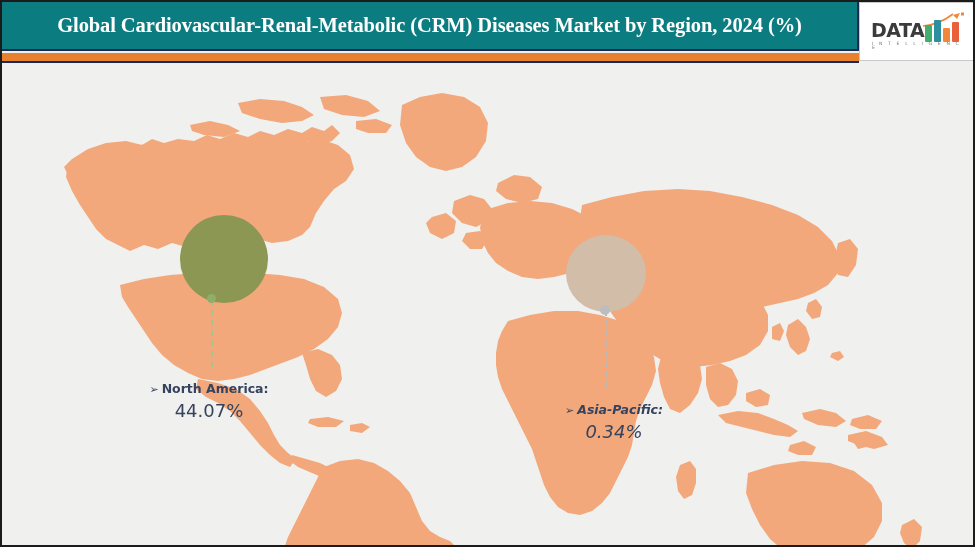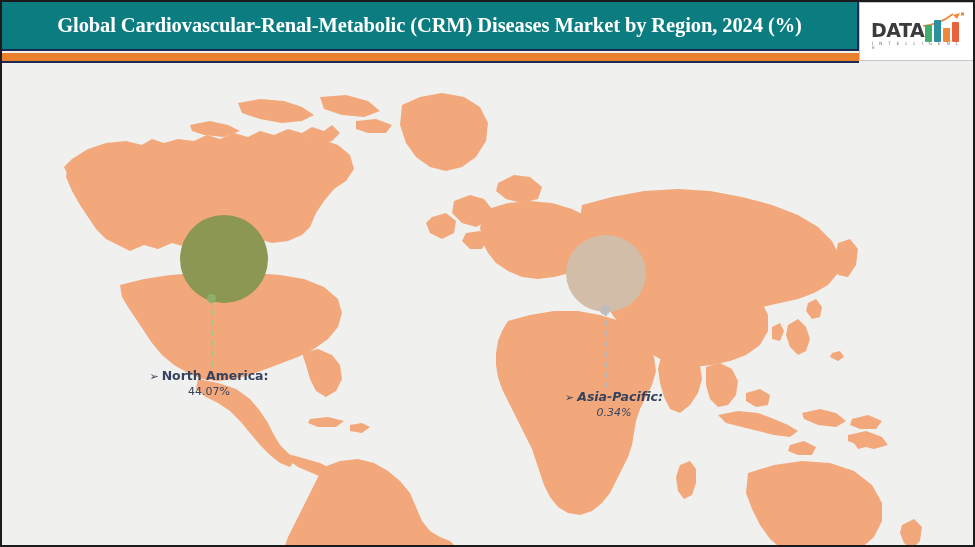--- a/index.html
+++ b/index.html
@@ -122,31 +122,32 @@
 
   
   .callout{position:absolute;z-index:6;text-align:center;}
   .callout-title{
     font-family:"DejaVu Sans",sans-serif;
     font-weight:bold;
     font-size:12.5px;
     color:#36435e;
     white-space:nowrap;
     line-height:1.25;
+    margin-top:13px;
   }
   .callout-arrow{
     font-family:"DejaVu Sans",sans-serif;
     font-weight:normal;
     font-size:11px;
     color:#36435e;
     margin-right:3px;
   }
   .callout-value{
     font-family:"DejaVu Sans",sans-serif;
-    font-size:11px;
+    font-size:18px;
     color:#36435e;
     line-height:1.5;
   }
   #callout-north-america{left:132px;top:366px;width:150px;}
   #callout-asia-pacific{left:538px;top:387px;width:148px;font-style:italic;}
 </style>
 </head>
 <body>
 
 <div id="page">

